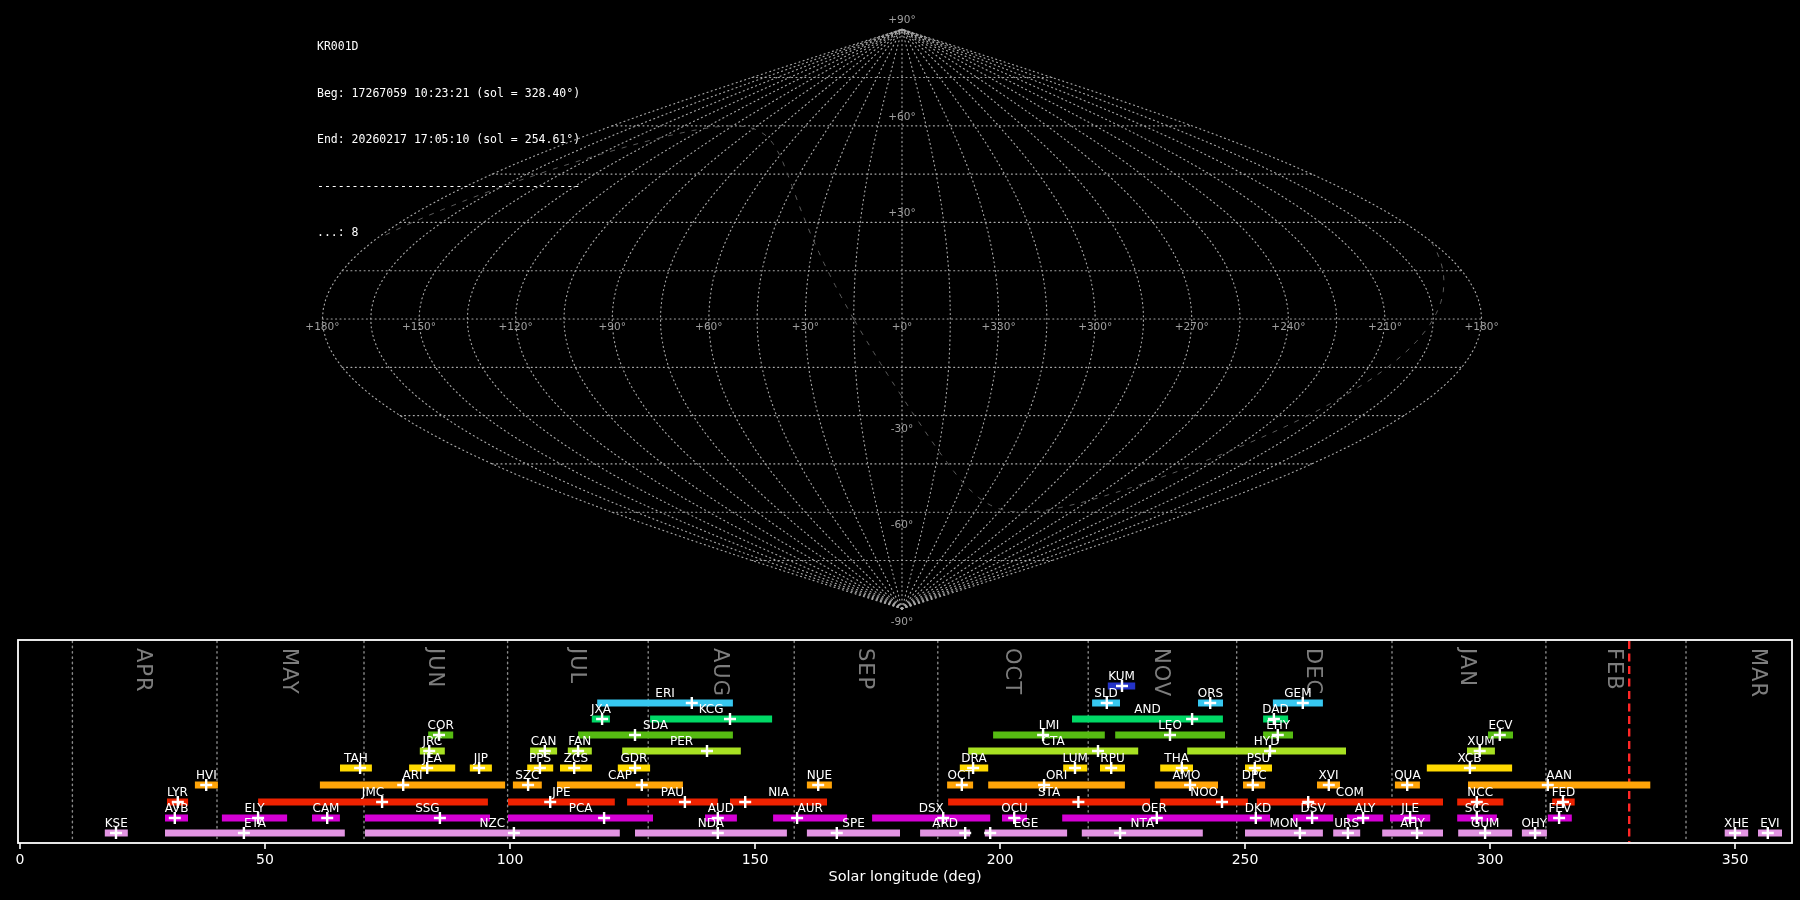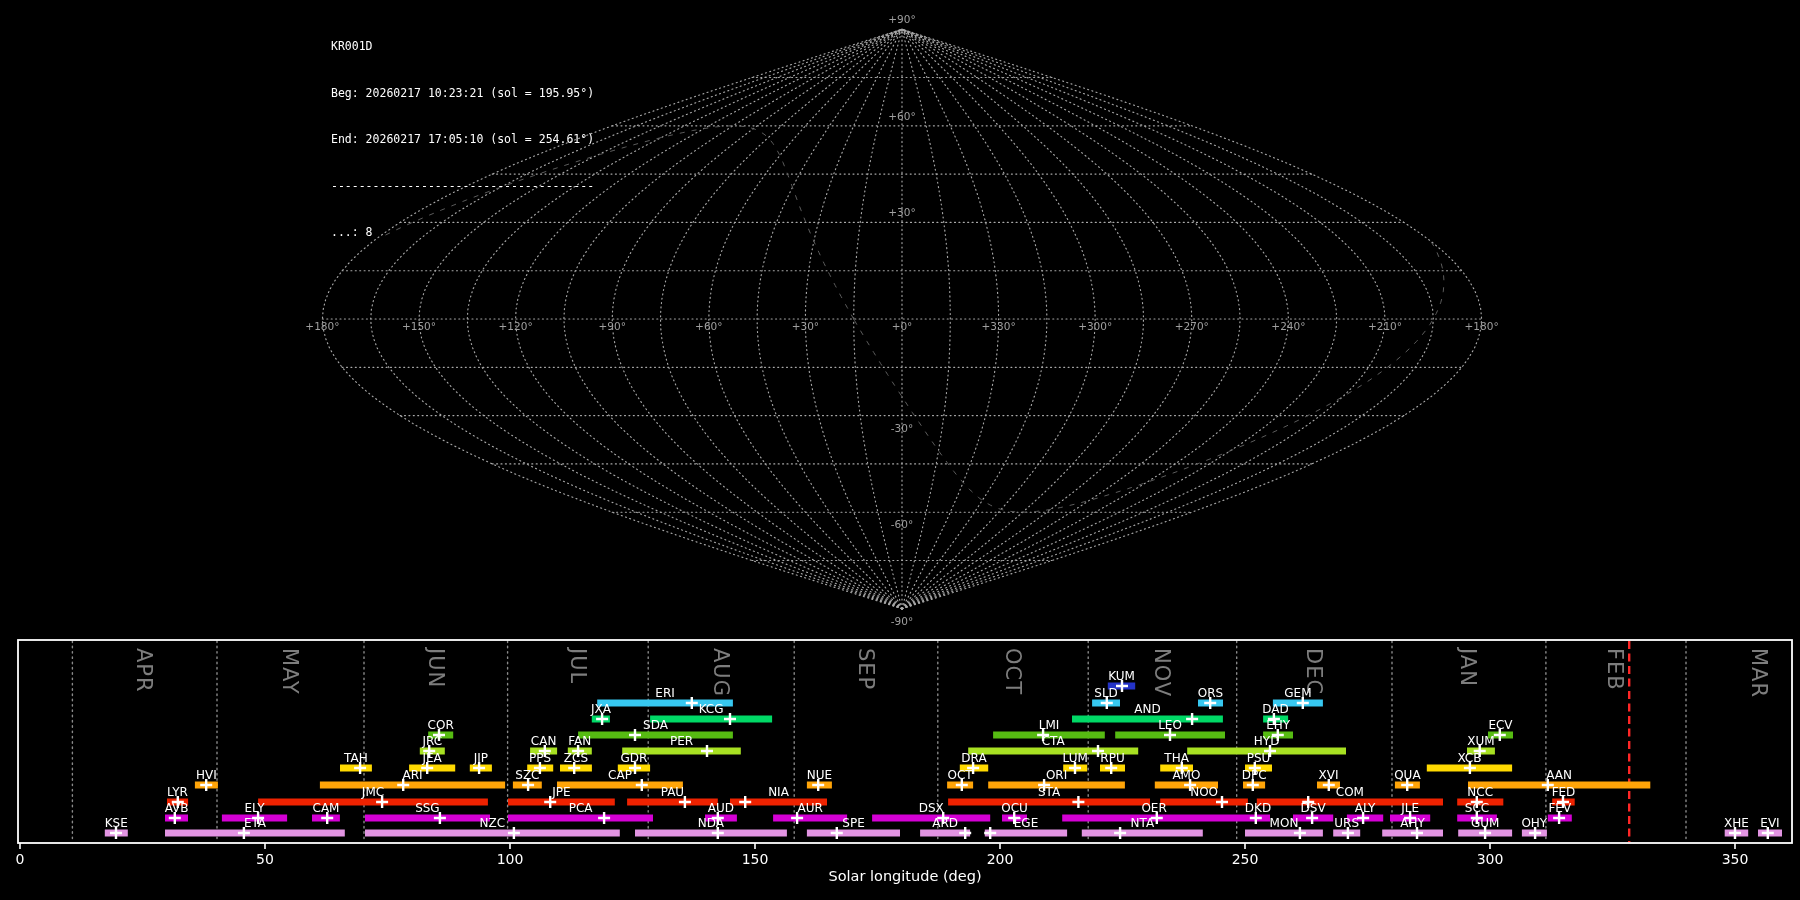--- a/index.html
+++ b/index.html
@@ -1,19 +1,19 @@
 <!DOCTYPE html>
 <html><head>
 <meta charset="utf-8">
 <style>
   html,body{margin:0;padding:0;background:#000;width:1800px;height:900px;overflow:hidden;}
   #screen{position:relative;width:1800px;height:900px;background:#000;font-family:"DejaVu Sans",sans-serif;}
   #plot{position:absolute;left:0;top:0;}
   #obs-header{
-    position:absolute;left:331px;top:8px;color:#fff;
+    position:absolute;left:317px;top:8px;color:#fff;
     font-family:"DejaVu Sans Mono",monospace;font-size:11.5px;line-height:15.5px;
     white-space:pre;z-index:5;
   }
   .grid{stroke:#a8a8a8;stroke-width:1.15;stroke-dasharray:1 3.4;stroke-linecap:round;fill:none;}
   .dashcurve{stroke:#5c5c5c;stroke-width:1;stroke-dasharray:5 7;fill:none;}
   .maplabel{fill:#9f9f9f;font-size:10.5px;}
   .frame{fill:none;stroke:#ffffff;stroke-width:1.8;}
   .monthline{stroke:#8a8a8a;stroke-width:1.4;stroke-dasharray:1.5 3.8;stroke-linecap:round;}
   .month{fill:#7d7d7d;font-size:21px;letter-spacing:1px;}
   .marker{stroke-width:2.4;stroke-dasharray:8 4.5;}
@@ -23,21 +23,21 @@
   .ticklabel{fill:#ffffff;font-size:14px;text-anchor:middle;}
   .xlabel{fill:#ffffff;font-size:14.5px;text-anchor:middle;}
   text{font-family:"DejaVu Sans",sans-serif;}
 </style>
 </head>
 <body>
 
 <div id="screen">
   <div id="obs-header">
     <div>KR001D</div>
-    <div>Beg: 20260217 10:23:21 (sol = 195.95°)</div>
+    <div>Beg: 17267059 10:23:21 (sol = 328.40°)</div>
     <div>End: 20260217 17:05:10 (sol = 254.61°)</div>
     <div>--------------------------------------</div>
     <div>...: 8</div>
   </div>
   <svg id="plot" width="1800" height="900">
       <g>
         <line x1="752.0" y1="560.5" x2="1052.0" y2="560.5" class="grid"></line>
         <line x1="612.2" y1="512.2" x2="1191.8" y2="512.2" class="grid"></line>
         <line x1="492.2" y1="463.9" x2="1311.8" y2="463.9" class="grid"></line>
         <line x1="400.1" y1="415.6" x2="1403.9" y2="415.6" class="grid"></line>

